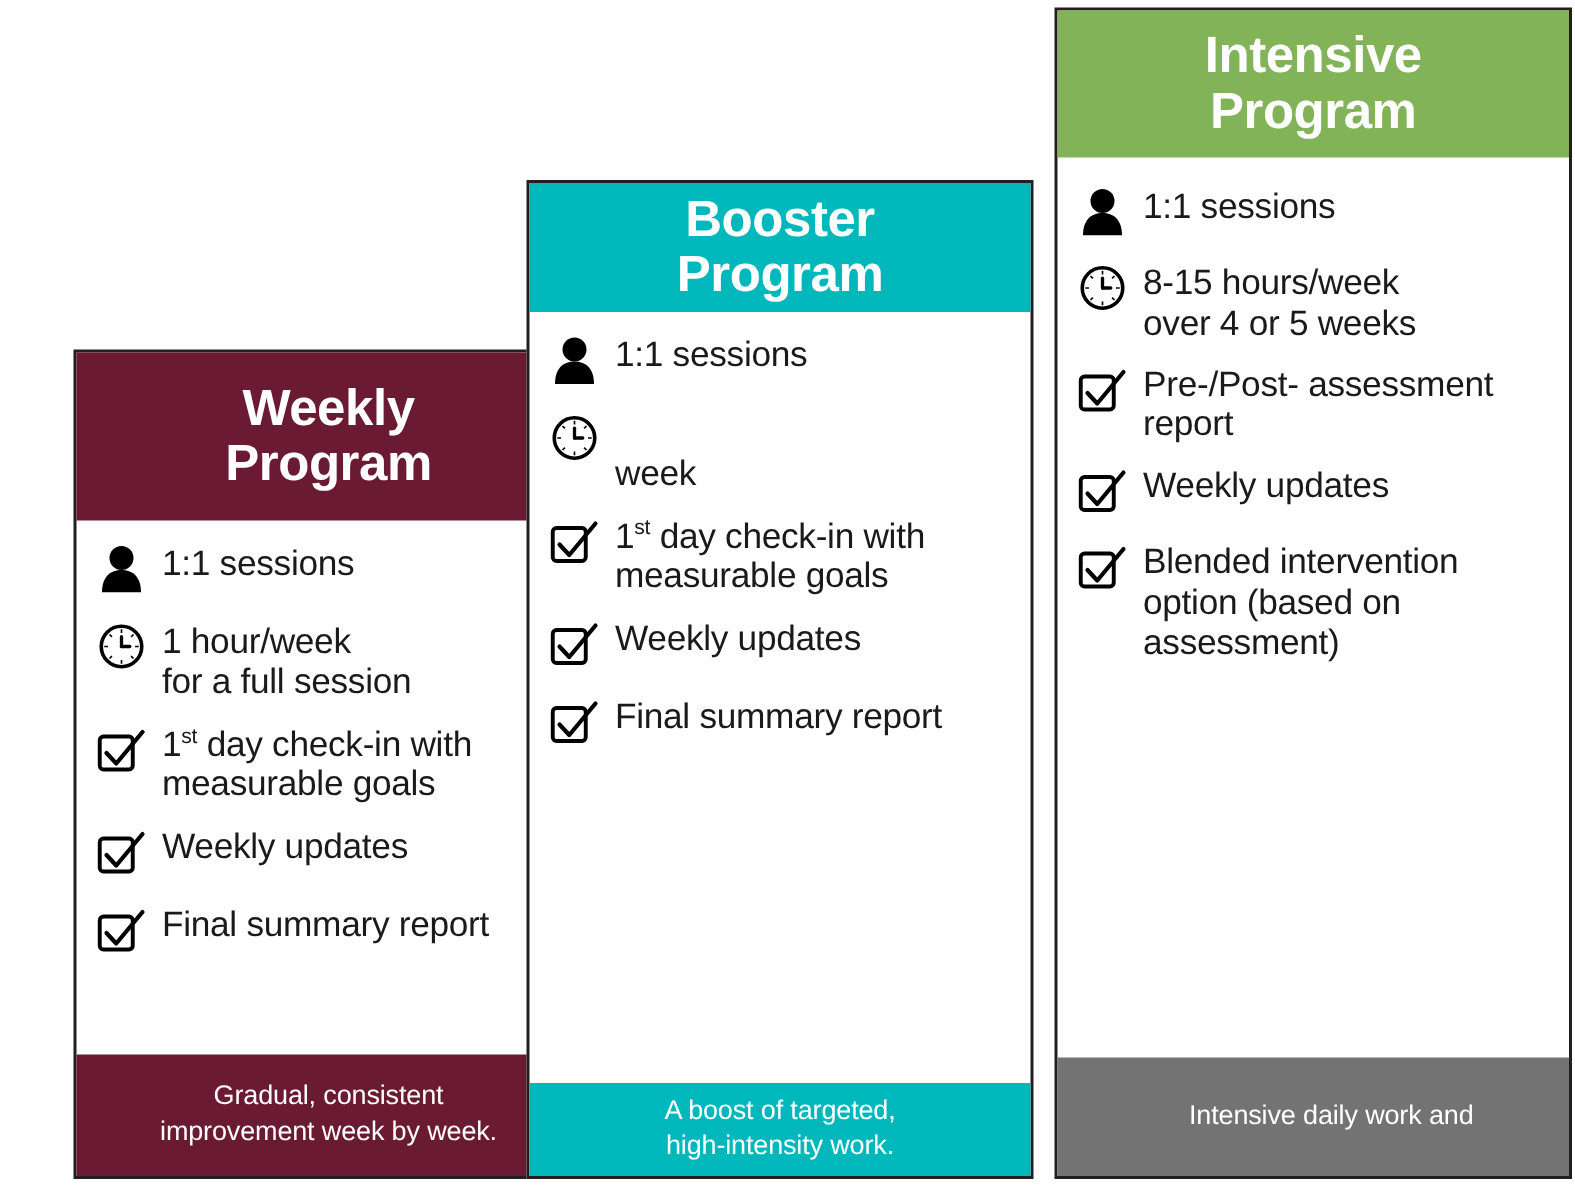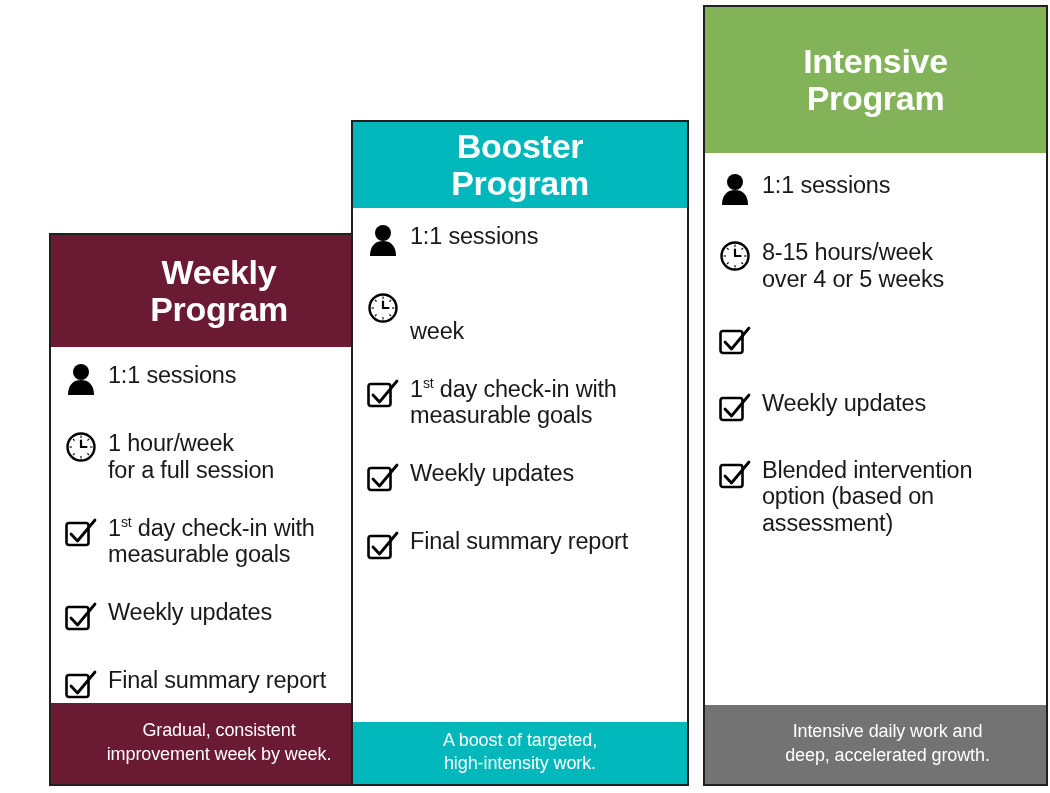--- a/index.html
+++ b/index.html
@@ -34,28 +34,28 @@
     justify-content: center;
     text-align: center;
     color: #ffffff;
     font-weight: bold;
     line-height: 1.08;
     letter-spacing: -0.3px;
     flex: 0 0 auto;
   }
   .card-weekly    .card-header { background: #6B1A34; height: 112px; font-size: 34px; }
   .card-booster   .card-header { background: #00B8BC; height: 86px; font-size: 34px; }
-  .card-intensive .card-header { background: #82B358; height: 146px; font-size: 34px; }
+  .card-intensive .card-header { background: #82B358; height: 98px; font-size: 34px; }
 
   .card-body {
     flex: 1 1 auto;
     padding: 14px 10px 6px 12px;
     display: flex;
     flex-direction: column;
-    gap: 16px;
+    gap: 0px;
     overflow: hidden;
   }
   .card-intensive .card-body { padding-top: 18px; }
 
   .feature {
     display: flex;
     align-items: flex-start;
     gap: 9px;
     margin-bottom: 13px;
   }
@@ -339,20 +339,24 @@
         </span>
       </div>
 
       <div class="feature">
         <span class="feat-icon">
           <svg width="34" height="34" viewBox="0 0 34 34">
               <rect x="2.5" y="7" width="22" height="22" rx="2.5" fill="none" stroke="#000" stroke-width="2.6"></rect>
               <path d="M7 18 L13.5 25 L31 4" fill="none" stroke="#000" stroke-width="2.8" stroke-linecap="round" stroke-linejoin="round"></path>
             </svg>
         </span>
+        <span class="feat-text">
+          <span>Pre-/Post- assessment</span><br>
+          <span>report</span>
+        </span>
       </div>
 
       <div class="feature">
         <span class="feat-icon">
           <svg width="34" height="34" viewBox="0 0 34 34">
               <rect x="2.5" y="7" width="22" height="22" rx="2.5" fill="none" stroke="#000" stroke-width="2.6"></rect>
               <path d="M7 18 L13.5 25 L31 4" fill="none" stroke="#000" stroke-width="2.8" stroke-linecap="round" stroke-linejoin="round"></path>
             </svg>
         </span>
         <span class="feat-text">
@@ -372,18 +376,17 @@
           <span>option (based on</span><br>
           <span>assessment)</span>
         </span>
       </div>
 
       <div class="spacer"></div>
     </div>
     <div class="card-footer">
       <div>
         <div>Intensive daily work and</div>
-        <div>deep, accelerated growth.</div>
       </div>
     </div>
   </div>
 
 </div>
 
 </body></html>

